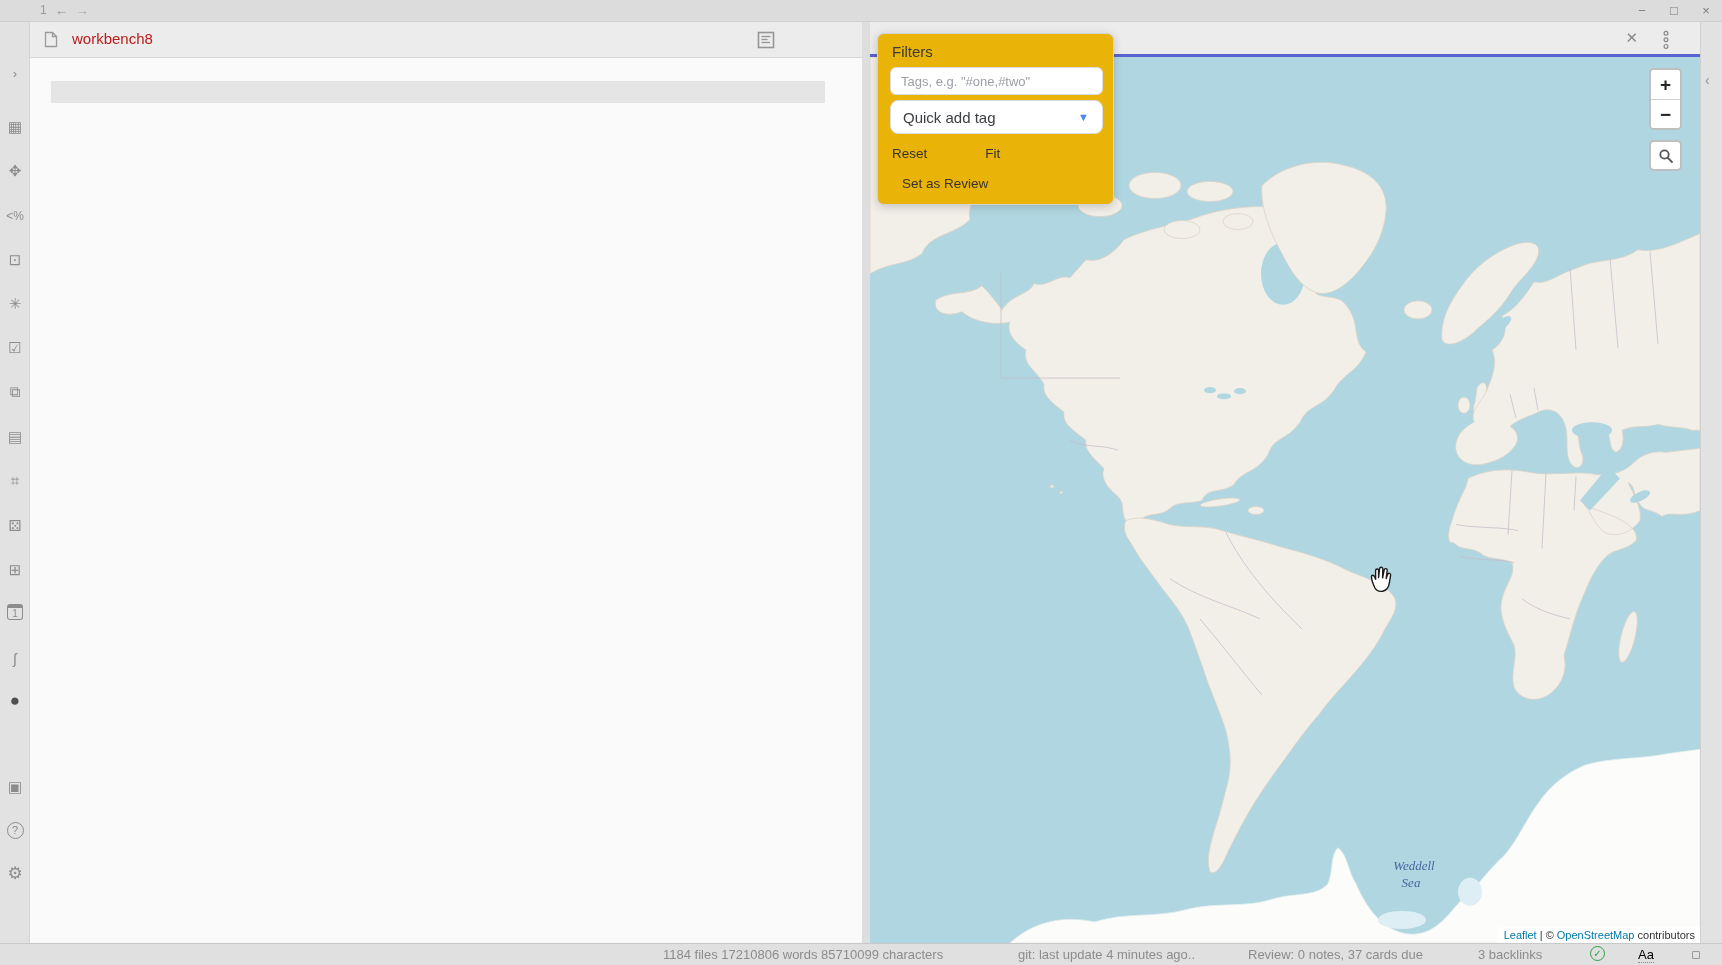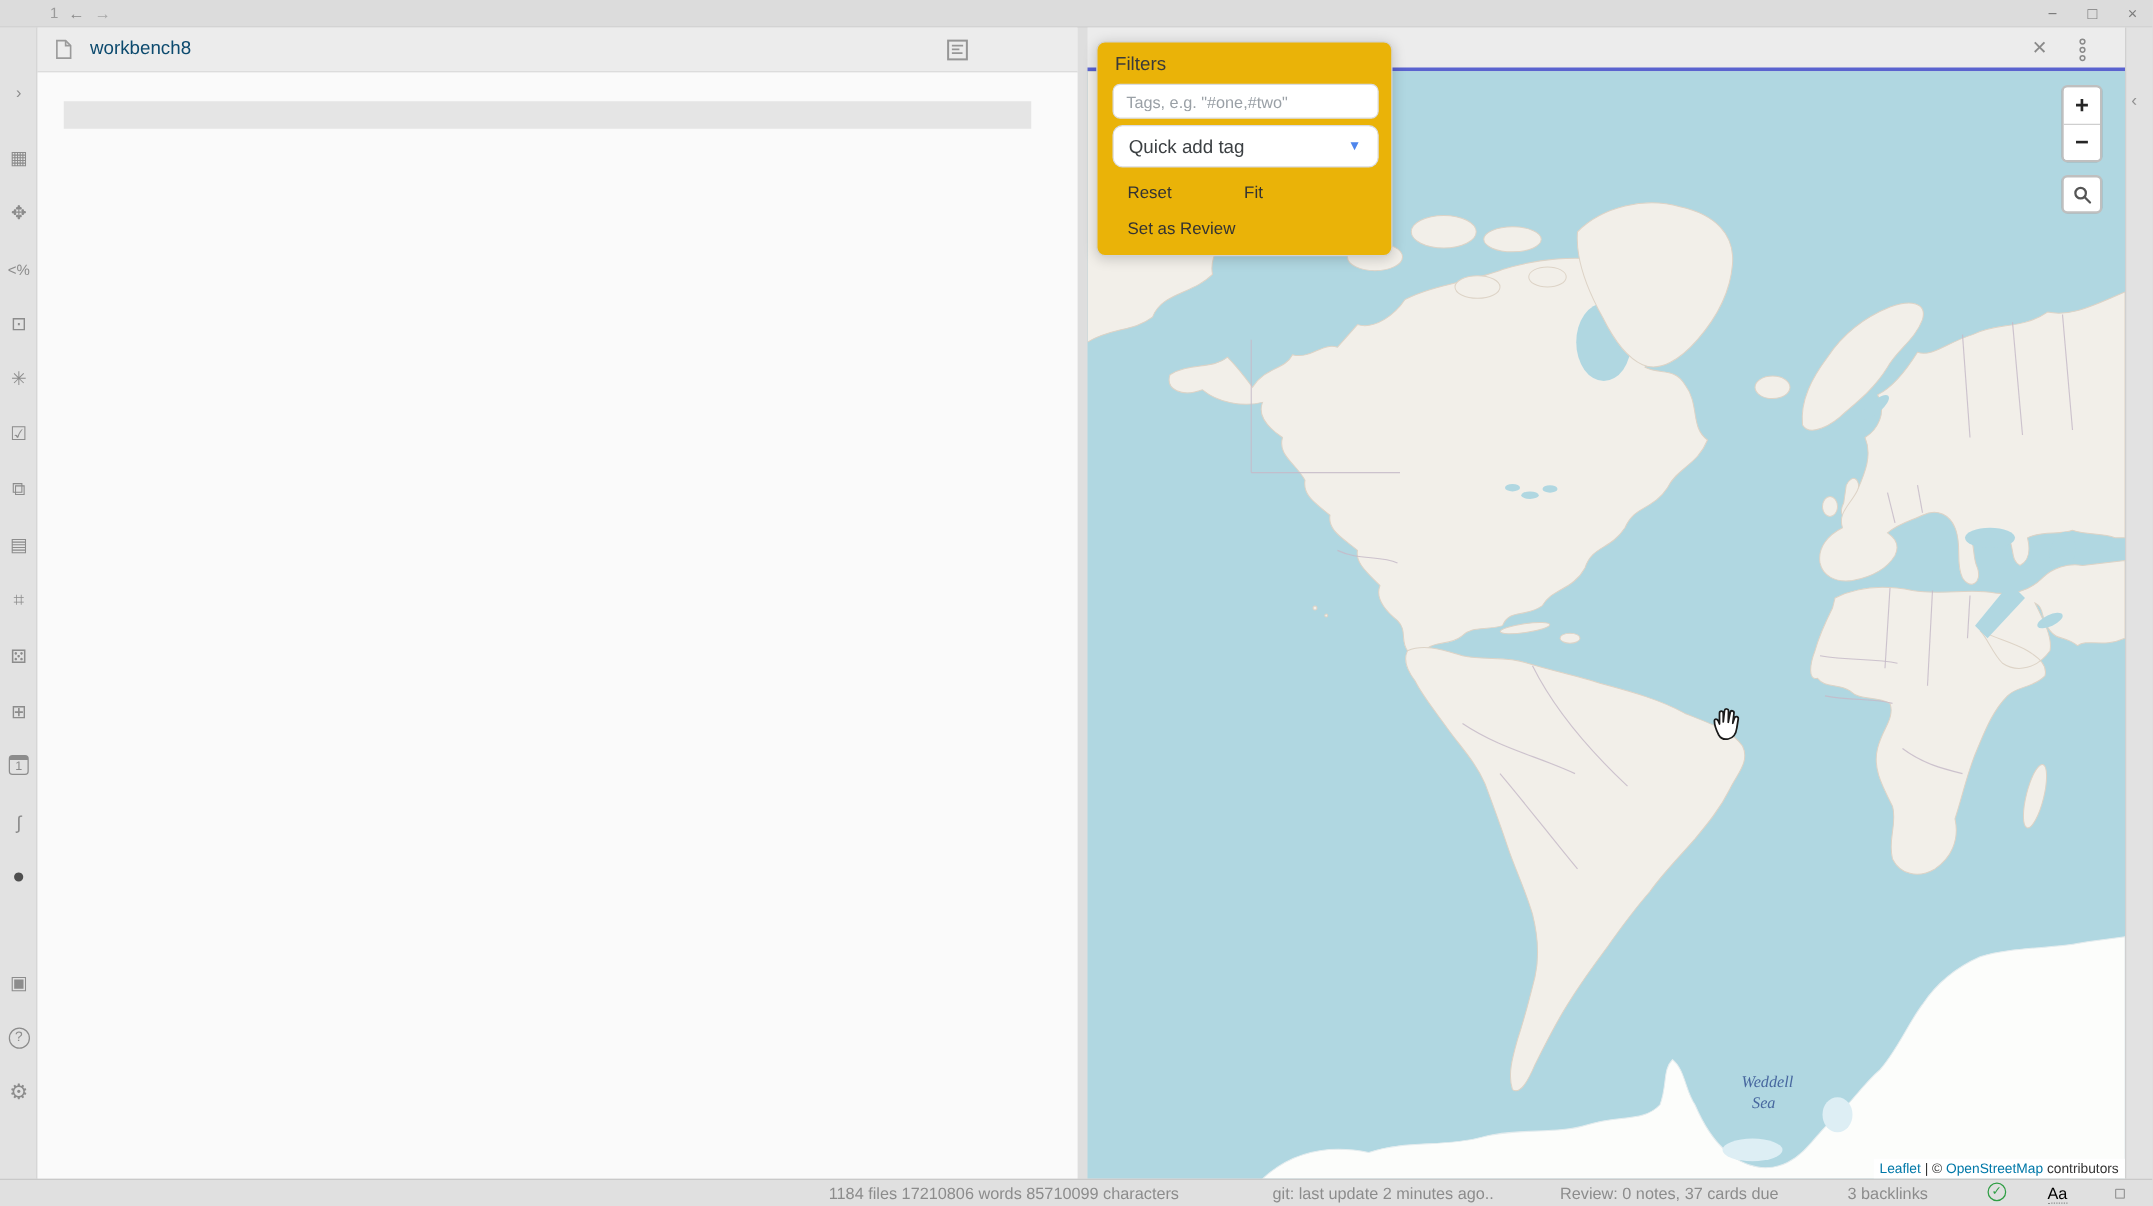--- a/index.html
+++ b/index.html
@@ -28,21 +28,21 @@
     border:1.5px solid #8c8c8c; border-radius:50%; font-size:11px; }
   .icon-box { display:inline-block; width:16px; height:16px; line-height:12px;
     border:1.5px solid #8c8c8c; border-top-width:4px; border-radius:3px; font-size:10px; }
   .globe { color:#4f4f4f; font-size:17px; }
 
   
   .left-pane { background:#fafafa; display:flex; flex-direction:column; }
   .pane-header { position:relative; height:36px; background:#ececec;
     border-bottom:1px solid #d6d6d6; flex:none; }
   .lp-file-icon { position:absolute; left:14px; top:9px; }
-  .lp-title { position:absolute; left:42px; top:8px; font-size:15px; color:#0c4a6e; }
+  .lp-title { position:absolute; left:42px; top:8px; font-size:15px; color:#b91c1c; }
   .lp-read-icon { position:absolute; left:727px; top:9px; }
   .editor { position:relative; flex:1; background:#fafafa; }
   .empty-line { position:absolute; left:21px; top:23px; width:774px; height:22px; background:#e5e5e5; }
 
   .gap-col { background:#dedede; }
 
   
   .map-pane { display:flex; flex-direction:column; position:relative; }
   .map-header { position:relative; height:35px; background:#ececec;
     border-bottom:3px solid var(--c-accent,#5a63cf); flex:none; }
@@ -80,21 +80,21 @@
     box-shadow:0 2px 10px rgba(0,0,0,.18); padding:7px 10px 12px 12px; }
   .fp-heading { font-size:15px; color:#3a3a3a; margin:2px 0 7px 2px; }
   .fp-input { width:100%; height:28px; border:1px solid #dadce0; border-radius:6px;
     background:#fff; font-size:13px; color:#3c4043; padding:0 10px; outline:none;
     font-family:"Liberation Sans","DejaVu Sans",sans-serif; }
   .fp-input::placeholder { color:#9aa0a6; }
   .fp-select { position:relative; margin-top:5px; height:34px; background:#fff;
     border:1px solid #dadce0; border-radius:8px; display:flex; align-items:center;
     padding:0 12px; font-size:15px; color:#3c4043; }
   .fp-caret { position:absolute; right:13px; top:10px; font-size:11px; color:var(--c-caret,#4f86ec); }
-  .fp-row { display:flex; margin:12px 0 0 12px; }
+  .fp-row { display:flex; margin:12px 0 0 2px; }
   .fp-btn { background:none; border:none; font-size:13.5px; color:#333; cursor:default;
     font-family:"Liberation Sans","DejaVu Sans",sans-serif; padding:0; }
   .fp-fit { margin-left:58px; }
   .fp-row2 { margin:13px 0 0 12px; }
 
   
   .right-strip { position:relative; background:#e2e2e2; border-left:1px solid #d0d0d0; }
   .rs-chev { position:absolute; top:50px; left:4px; color:#909090; font-size:14px; }
 
   
@@ -299,19 +299,19 @@
     </div>
   </div>
 
   <div class="right-strip">
     <span class="rs-chev">‹</span>
   </div>
 </div>
 
 <div class="statusbar">
   <span class="sb-item sb-files">1184 files 17210806 words 85710099 characters</span>
-  <span class="sb-item sb-git">git: last update 2 minutes ago..</span>
+  <span class="sb-item sb-git">git: last update 4 minutes ago..</span>
   <span class="sb-item sb-review">Review: 0 notes, 37 cards due</span>
   <span class="sb-item sb-backlinks">3 backlinks</span>
   <span class="sb-item sb-check">✓</span>
   <span class="sb-item sb-aa">Aa</span>
   <span class="sb-item sb-box"></span>
 </div>
 
 </body></html>

